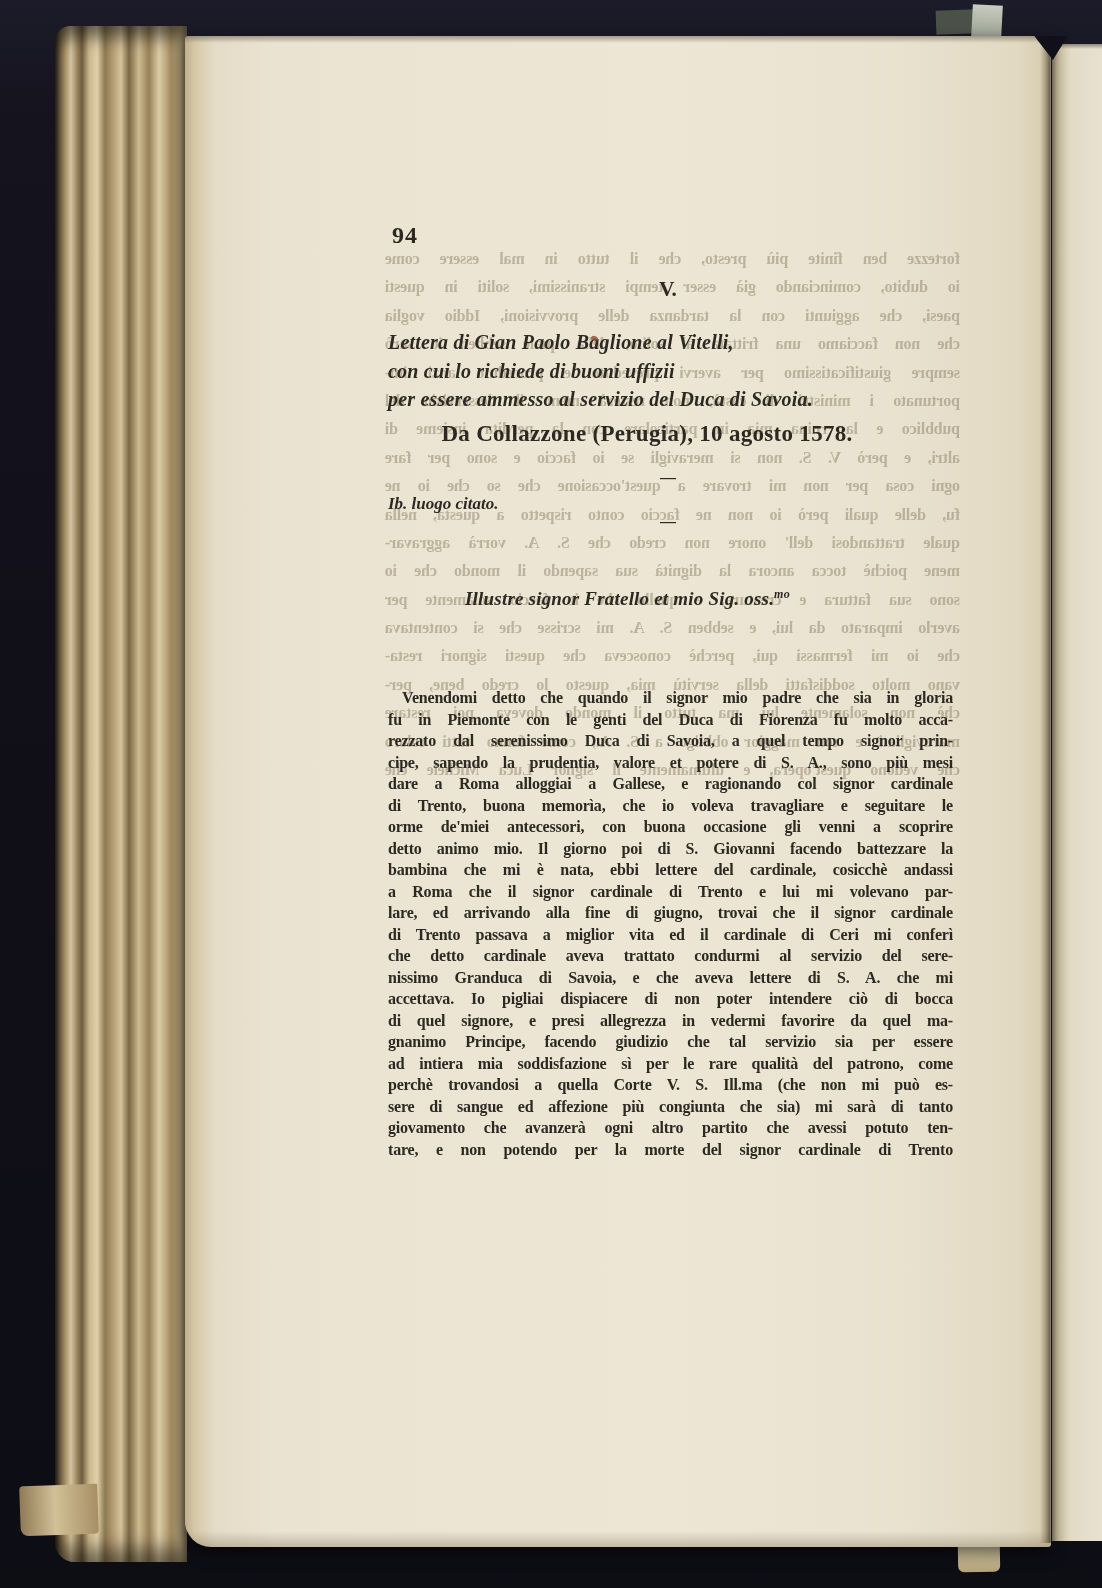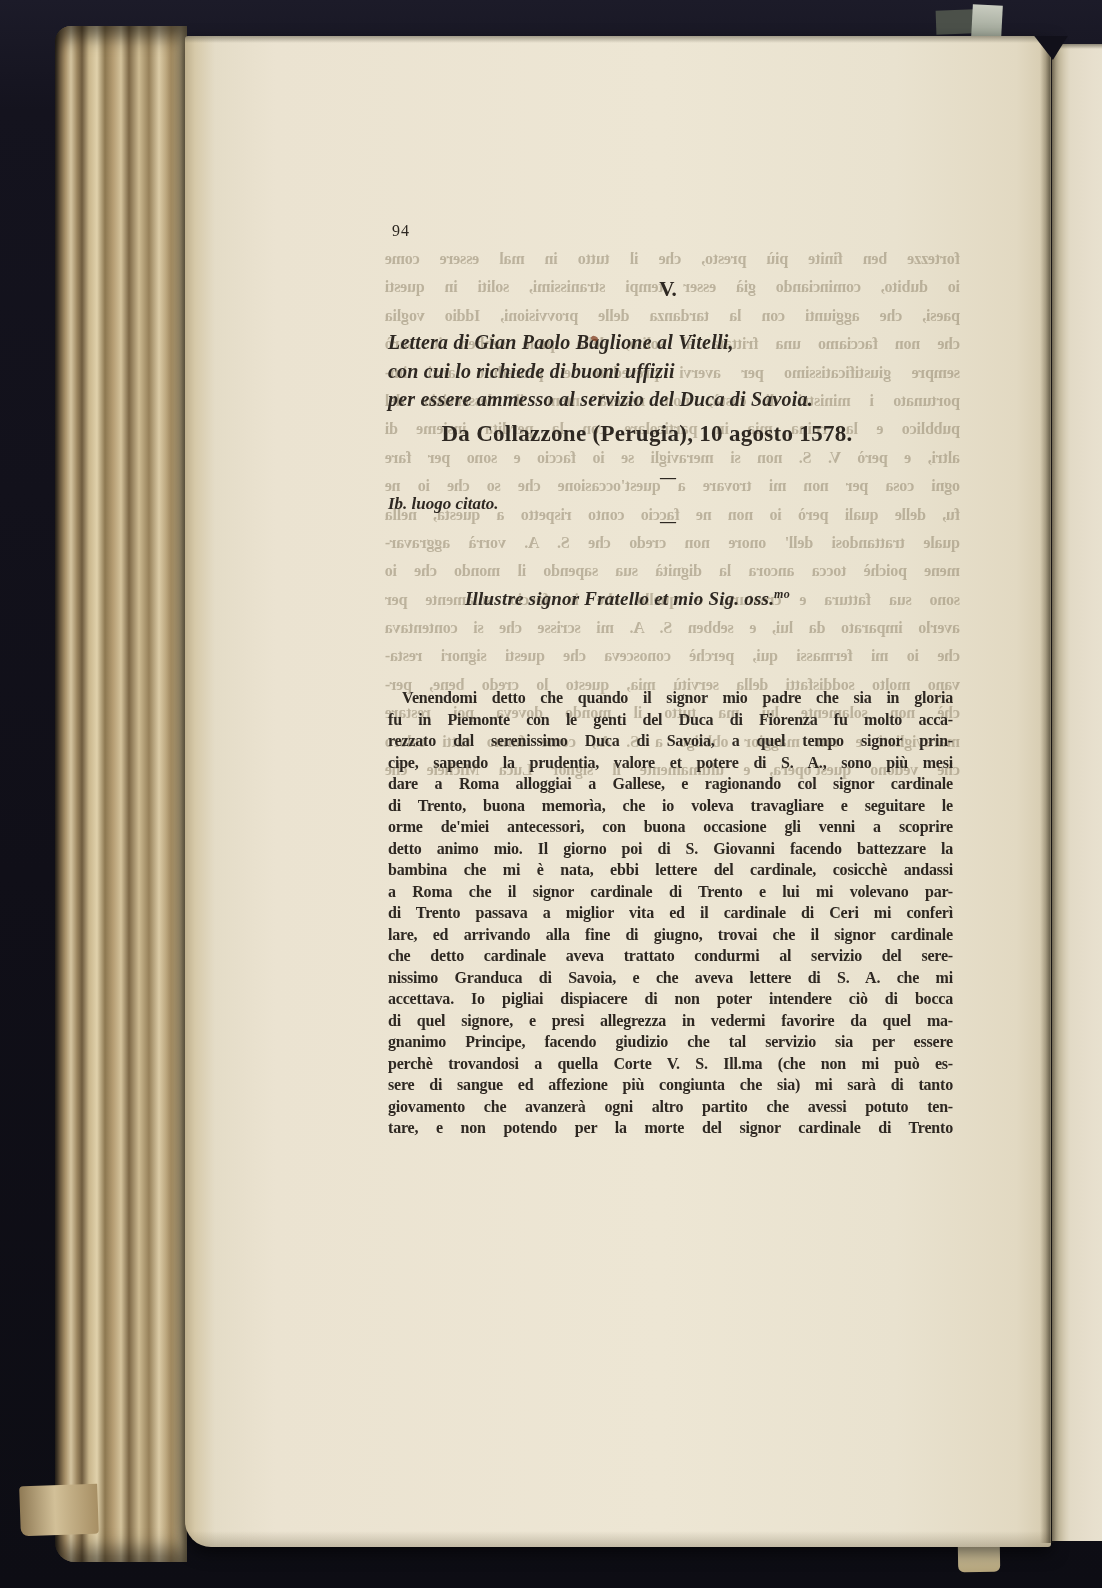--- a/index.html
+++ b/index.html
@@ -57,21 +57,21 @@
   
   .bleed-layer{
     position:absolute;left:200px;top:209px;width:575px;z-index:1;
     transform:scaleX(-1);
     color:#8d8168;opacity:.5;
     font-weight:bold;font-size:16px;line-height:28.4px;letter-spacing:-.2px;
   }
   .bleed-layer .bleed-line{text-align:justify;text-align-last:justify;height:28.4px;overflow:hidden;filter:blur(.4px);}
   
   .text-layer{position:absolute;left:203px;top:0;width:565px;height:100%;z-index:2;color:#2e2822;}
-  .page-number{position:absolute;left:4px;top:186px;font-size:16px;font-weight:normal;letter-spacing:1px;}
+  .page-number{position:absolute;left:4px;top:186px;font-size:24px;font-weight:bold;letter-spacing:1px;}
   .section-numeral{position:absolute;top:241px;width:560px;text-align:center;font-size:21px;font-weight:bold;}
   .letter-title{position:absolute;top:292px;width:518px;
     font-style:italic;font-weight:bold;font-size:20px;line-height:28.5px;letter-spacing:.2px;}
   .dateline{position:absolute;top:385px;width:518px;text-align:center;font-weight:bold;font-size:23px;letter-spacing:.3px;}
   .divider{position:absolute;width:560px;text-align:center;font-weight:bold;font-size:16px;line-height:16px;}
   .divider.d1{top:434px;}
   .divider.d2{top:478px;}
   .citation{position:absolute;top:458px;width:560px;font-style:italic;font-weight:bold;font-size:17px;}
   .salutation{position:absolute;top:552px;left:77px;font-style:italic;font-weight:bold;font-size:19px;letter-spacing:.2px;}
   .salutation sup{font-size:12px;line-height:0;}
@@ -148,27 +148,28 @@
           <div class="body-line">Venendomi detto che quando il signor mio padre che sia in gloria</div>
           <div class="body-line">fu in Piemonte con le genti del Duca di Fiorenza fu molto acca-</div>
           <div class="body-line">rezzato dal serenissimo Duca di Savoia, a quel tempo signor prin-</div>
           <div class="body-line">cipe, sapendo la prudentia, valore et potere di S. A., sono più mesi</div>
           <div class="body-line">dare a Roma alloggiai a Gallese, e ragionando col signor cardinale</div>
           <div class="body-line">di Trento, buona memorìa, che io voleva travagliare e seguitare le</div>
           <div class="body-line">orme de'miei antecessori, con buona occasione gli venni a scoprire</div>
           <div class="body-line">detto animo mio. Il giorno poi di S. Giovanni facendo battezzare la</div>
           <div class="body-line">bambina che mi è nata, ebbi lettere del cardinale, cosicchè andassi</div>
           <div class="body-line">a Roma che il signor cardinale di Trento e lui mi volevano par-</div>
+          <div class="body-line">lare, ed arrivando alla fine di giugno, trovai che il signor cardinale</div>
           <div class="body-line">di Trento passava a miglior vita ed il cardinale di Ceri mi conferì</div>
-          <div class="body-line">lare, ed arrivando alla fine di giugno, trovai che il signor cardinale</div>
           <div class="body-line">che detto cardinale aveva trattato condurmi al servizio del sere-</div>
           <div class="body-line">nissimo Granduca di Savoia, e che aveva lettere di S. A. che mi</div>
           <div class="body-line">accettava. Io pigliai dispiacere di non poter intendere ciò di bocca</div>
           <div class="body-line">di quel signore, e presi allegrezza in vedermi favorire da quel ma-</div>
           <div class="body-line">gnanimo Principe, facendo giudizio che tal servizio sia per essere</div>
+          <div class="body-line">ad intiera mia soddisfazione sì per le rare qualità del patrono, come</div>
           <div class="body-line">perchè trovandosi a quella Corte V. S. Ill.ma (che non mi può es-</div>
           <div class="body-line">sere di sangue ed affezione più congiunta che sia) mi sarà di tanto</div>
           <div class="body-line">giovamento che avanzerà ogni altro partito che avessi potuto ten-</div>
           <div class="body-line">tare, e non potendo per la morte del signor cardinale di Trento</div>
         </div>
 
     </div>
   </div>
 
   <div class="gutter-shadow"></div>

